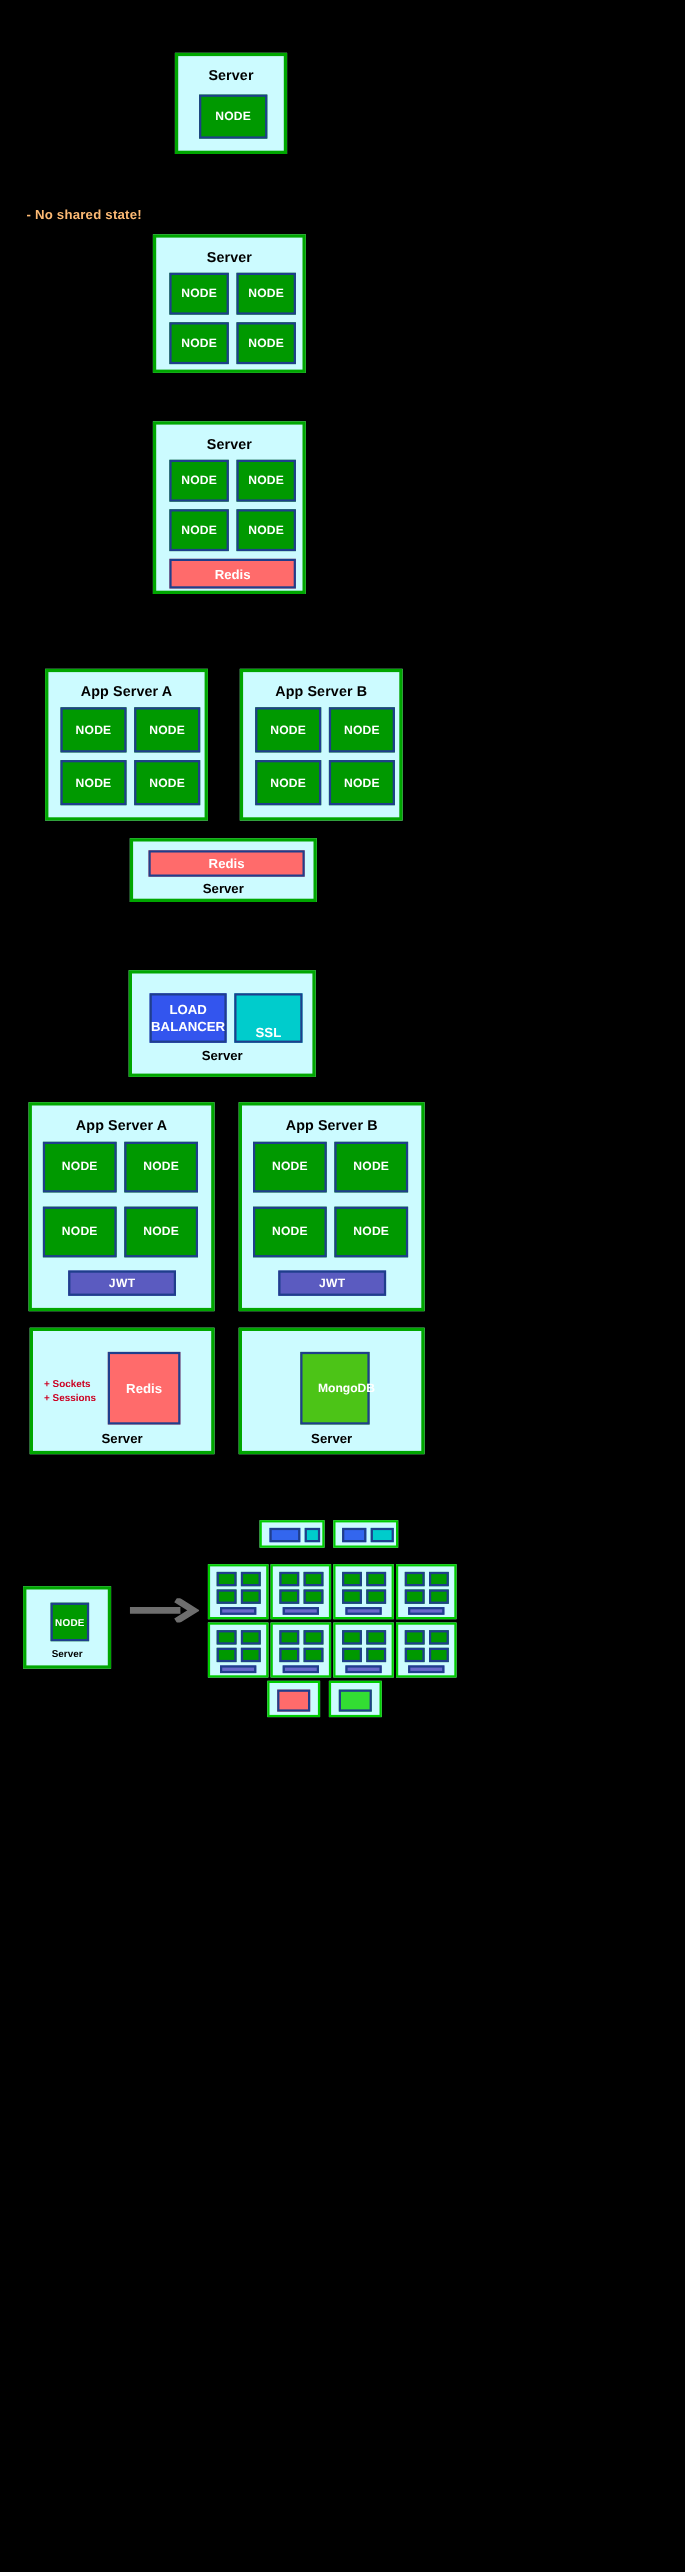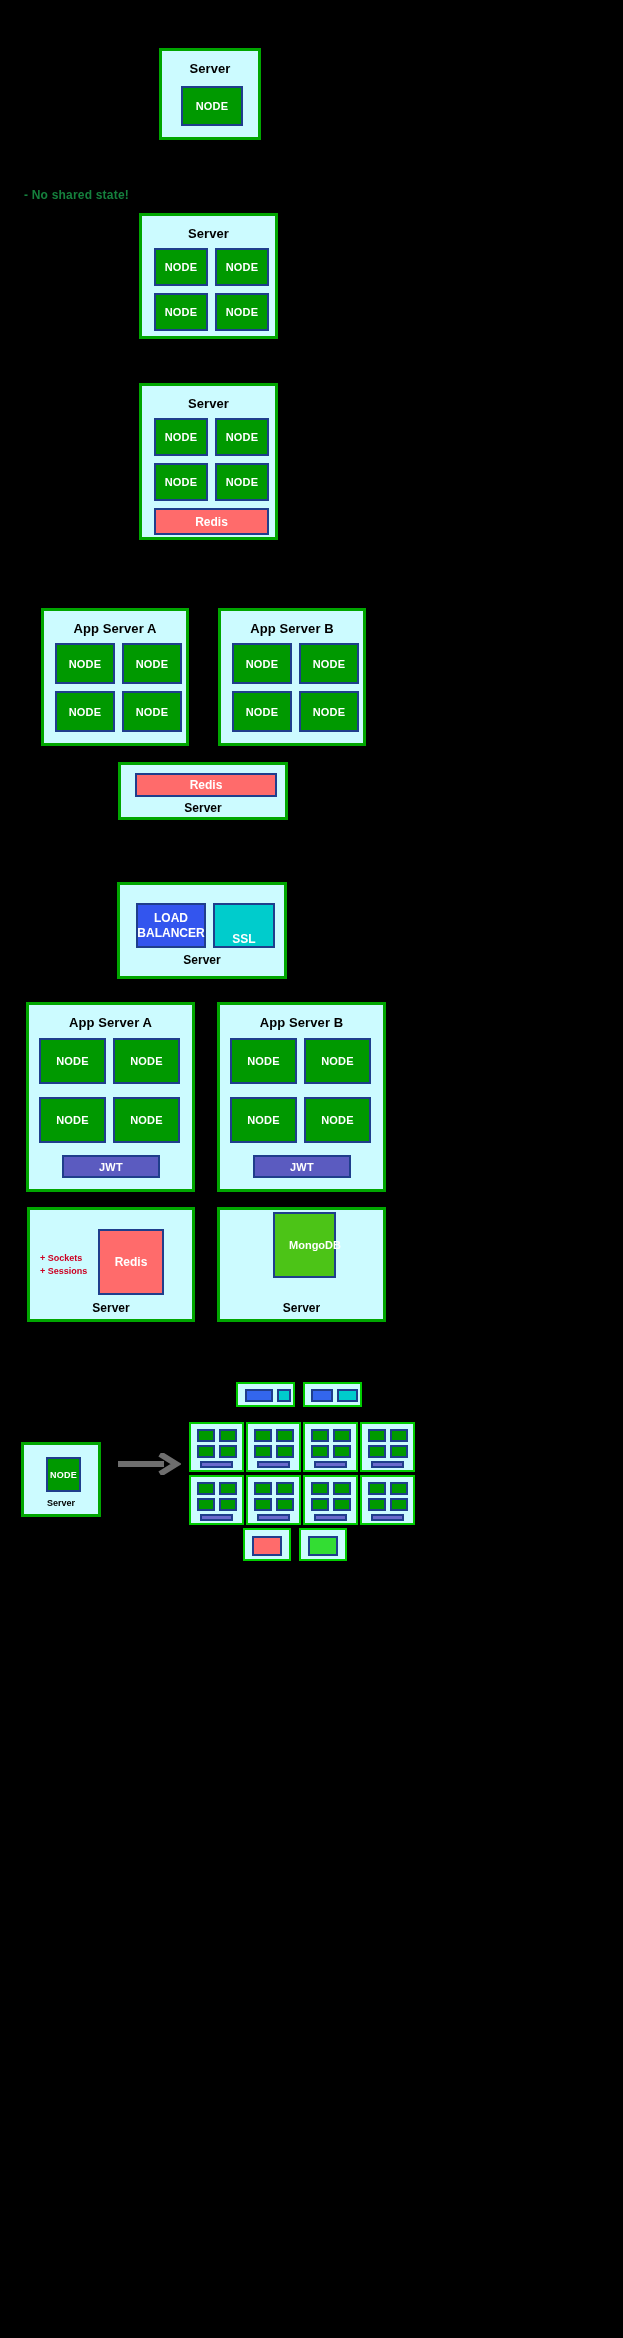--- a/index.html
+++ b/index.html
@@ -117,21 +117,21 @@
     color: #FFFFFF;
     font-size: 11px;
     font-weight: bold;
     display: flex;
     align-items: center;
     justify-content: center;
   }
 
   .note-red {
     position: absolute;
-    color: #15803d;
+    color: #fdba74;
     font-size: 12px;
     font-weight: bold;
     white-space: nowrap;
     letter-spacing: 0.2px;
   }
 
   .note-darkred {
     position: absolute;
     color: #CC0022;
     font-size: 9px;
@@ -346,21 +346,21 @@
       <div>+ Sockets</div>
       <div>+ Sessions</div>
     </div>
     <div class="redis" style="left:68px; top:19px; width:66px; height:66px;">
       <span>Redis</span>
     </div>
     <div class="caption-below" style="top:91px;">Server</div>
   </div>
 
   <div class="panel" style="left:217px; top:1207px; width:169px; height:115px;">
-    <div class="mongo" style="left:53px; top:2px; width:63px; height:66px;padding-left:21px;">
+    <div class="mongo" style="left:53px; top:19px; width:63px; height:66px;padding-left:21px;">
       <span>MongoDB</span>
     </div>
     <div class="caption-below" style="top:91px;">Server</div>
   </div>
 
   <div class="panel" style="left:21px; top:1442px; width:80px; height:75px;">
     <div class="node" style="left:22px; top:12px; width:35px; height:35px;">
       <span style="font-size:9px;">NODE</span>
     </div>
     <div class="caption-below" style="top:53px; font-size:9px;">Server</div>

